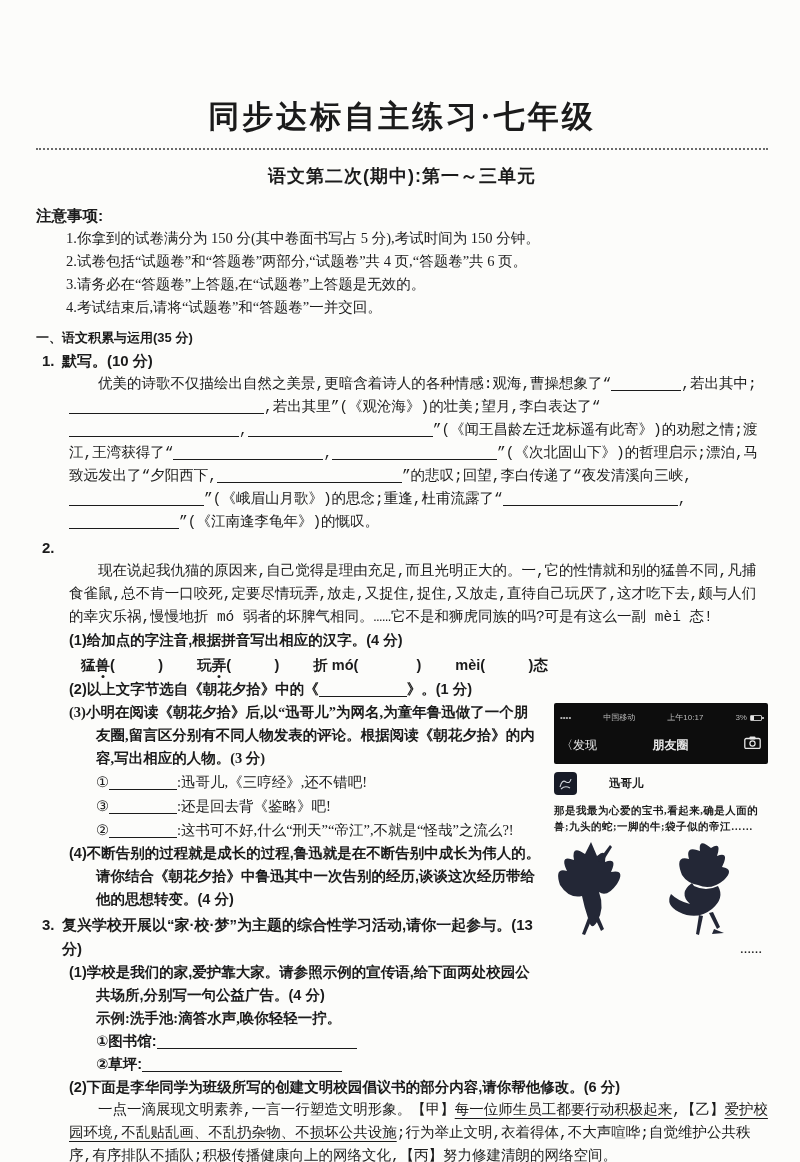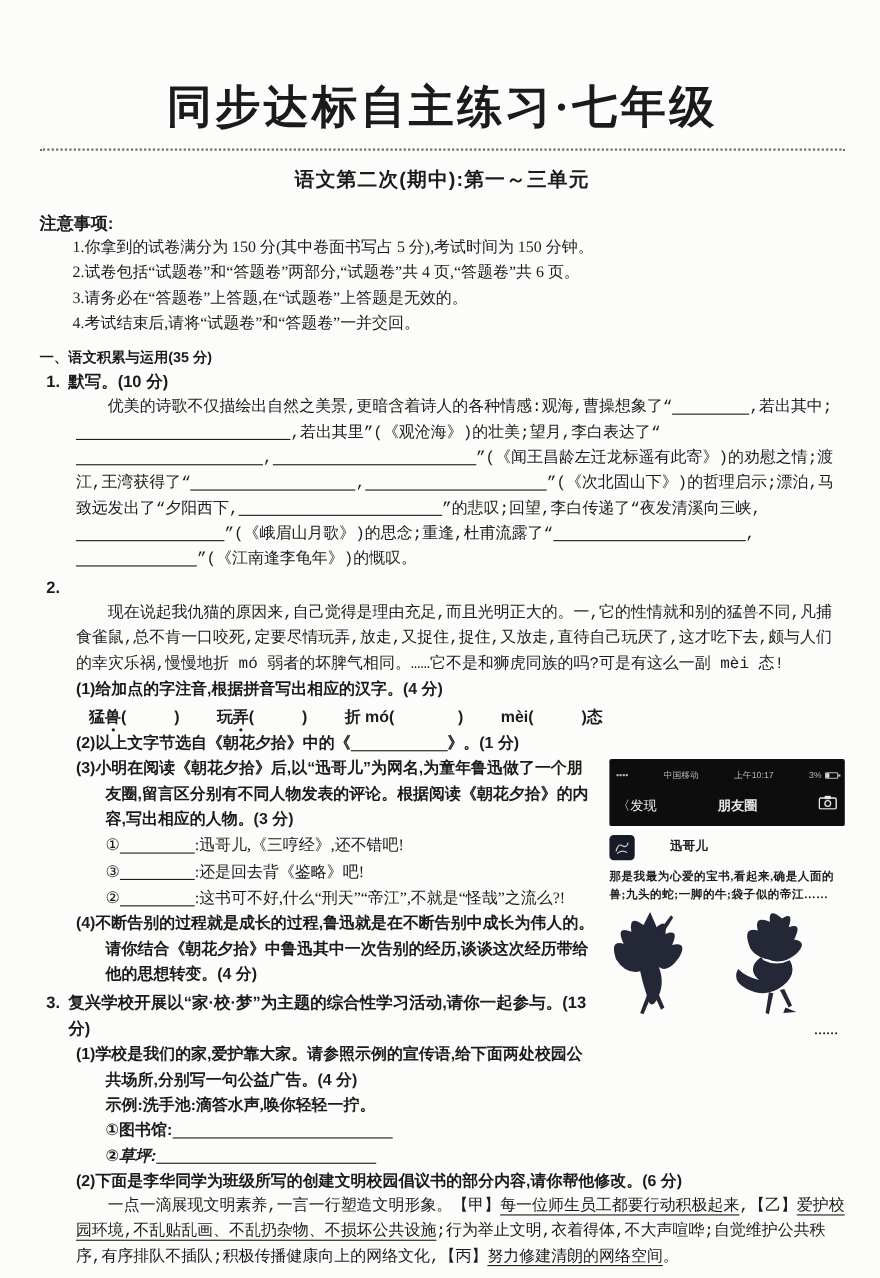--- a/index.html
+++ b/index.html
@@ -6,21 +6,21 @@
   html,body { background:#e8e8e6; }
   body { font-family:"Liberation Serif","DejaVu Serif",serif; color:#1b1b1b; }
   .page{
     width:800px; height:1162px; margin:0 auto; background:#fcfcfa;
     padding:70px 32px 0 36px; overflow:hidden; position:relative;
   }
   .hei{ font-family:"Liberation Sans","DejaVu Sans",sans-serif; }
   .b{ font-weight:700; }
 
   
-  .title{ text-align:center; font-size:41px; font-weight:700; letter-spacing:3px; }
+  .title{ text-align:center; font-size:31px; font-weight:700; letter-spacing:3px;margin-top:26px; }
   .dotted-rule{ border-top:2px dotted #6a6a6a; margin:10px 0 14px 0; height:0; }
   .subtitle{ text-align:center; font-size:18px; font-weight:700; letter-spacing:1px; }
 
   
   .notices{ margin-top:18px; }
   .notices-label{ font-size:15.5px; font-weight:700; }
   .notice-item{ padding-left:30px; font-size:14.5px; line-height:23px; }
 
   
   .sec-heading{ margin-top:10px; font-size:13px; font-weight:700; }
@@ -165,38 +165,38 @@
               <path d="M138,42 Q124,52 136,63 Q124,60 117,53 Q111,64 125,71 Q143,80 158,68 Q171,57 164,45 Q152,51 140,45 Z"></path>
               <path d="M145,74 L142,93 L145,94 L149,75 Z"></path>
               <path d="M155,72 L163,88 L166,86 L159,71 Z"></path>
               <path d="M160,88 L170,92 L158,93 Z"></path>
             </g>
           </svg>
         </div>
         <div class="p-ellipsis">……</div>
       </div>
 
-      <p class="sub hei" style="font-weight:600;">(3)小明在阅读《朝花夕拾》后,以“迅哥儿”为网名,为童年鲁迅做了一个朋友圈,留言区分别有不同人物发表的评论。根据阅读《朝花夕拾》的内容,写出相应的人物。(3 分)</p>
+      <p class="sub hei" style="font-weight:600;font-family:Liberation Serif, serif;">(3)小明在阅读《朝花夕拾》后,以“迅哥儿”为网名,为童年鲁迅做了一个朋友圈,留言区分别有不同人物发表的评论。根据阅读《朝花夕拾》的内容,写出相应的人物。(3 分)</p>
       <p class="comment"><span>①</span><span class="blank w68"></span><span>:迅哥儿,《三哼经》,还不错吧!</span></p>
       <p class="comment"><span>③</span><span class="blank w68"></span><span>:还是回去背《鉴略》吧!</span></p>
       <p class="comment"><span>②</span><span class="blank w68"></span><span>:这书可不好,什么“刑天”“帝江”,不就是“怪哉”之流么?!</span></p>
       <p class="sub hei" style="font-weight:600;">(4)不断告别的过程就是成长的过程,鲁迅就是在不断告别中成长为伟人的。请你结合《朝花夕拾》中鲁迅其中一次告别的经历,谈谈这次经历带给他的思想转变。(4 分)</p>
     </div>
   </div>
 
   <div class="q">
     <div class="q-head">
       <span class="q-num">3.</span>
       <span class="q-label hei">复兴学校开展以“家·校·梦”为主题的综合性学习活动,请你一起参与。(13 分)</span>
     </div>
     <div class="q-body">
       <p class="sub hei" style="font-weight:600;">(1)学校是我们的家,爱护靠大家。请参照示例的宣传语,给下面两处校园公共场所,分别写一句公益广告。(4 分)</p>
       <p class="example b">示例:洗手池:滴答水声,唤你轻轻一拧。</p>
       <p class="example hei" style="font-weight:600;"><span>①图书馆:</span><span class="blank w200"></span></p>
-      <p class="example hei" style="font-weight:600;font-style:italic;"><span>②草坪:</span><span class="blank w200"></span></p>
+      <p class="example hei" style="font-weight:600;"><span>②草坪:</span><span class="blank w200"></span></p>
       <p class="sub hei" style="font-weight:600;">(2)下面是李华同学为班级所写的创建文明校园倡议书的部分内容,请你帮他修改。(6 分)</p>
       <p class="indent2"><span>一点一滴展现文明素养,一言一行塑造文明形象。【甲】</span><span class="ul">每一位师生员工都要行动积极起来</span><span>,【乙】</span><span class="ul">爱护校园环境,不乱贴乱画、不乱扔杂物、不损坏公共设施</span><span>;行为举止文明,衣着得体,不大声喧哗;自觉维护公共秩序,有序排队不插队;积极传播健康向上的网络文化,【丙】</span><span class="ul">努力修建清朗的网络空间</span><span>。</span></p>
     </div>
   </div>
 
   <div class="footer">七年级语文第二次(期中)　第 1 页</div>
 
 </div>
 
 </body></html>

